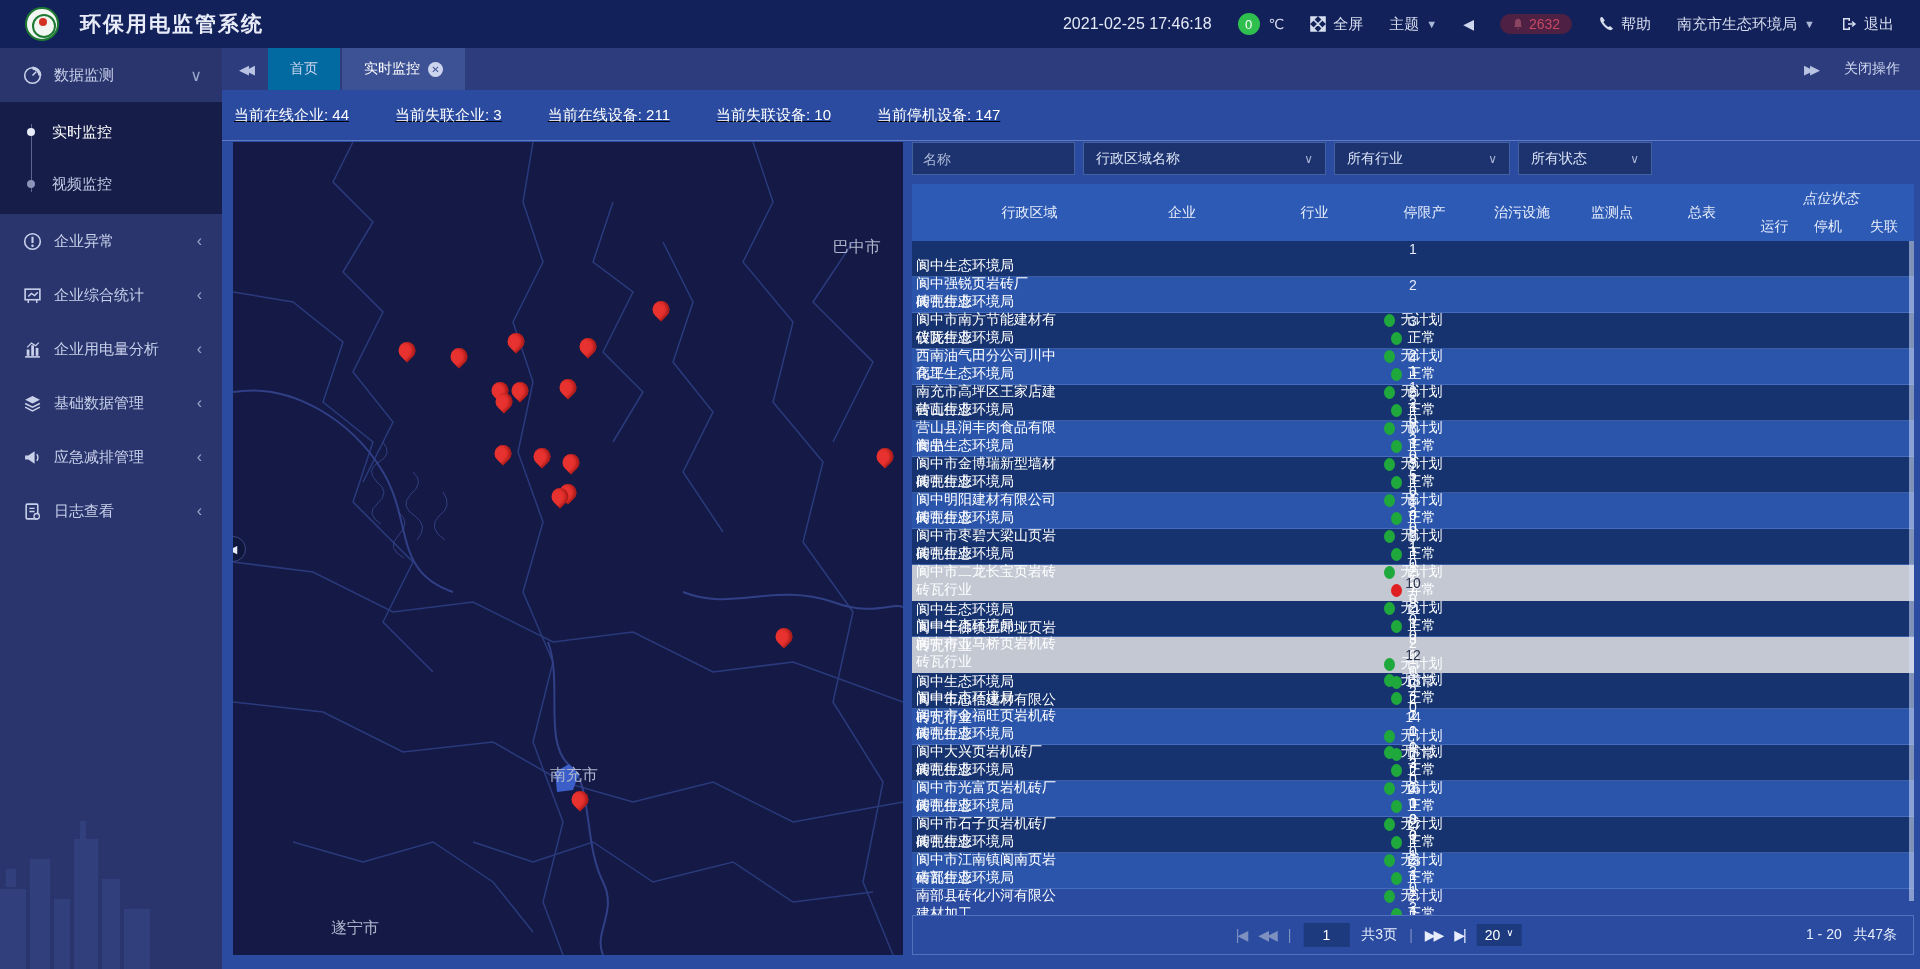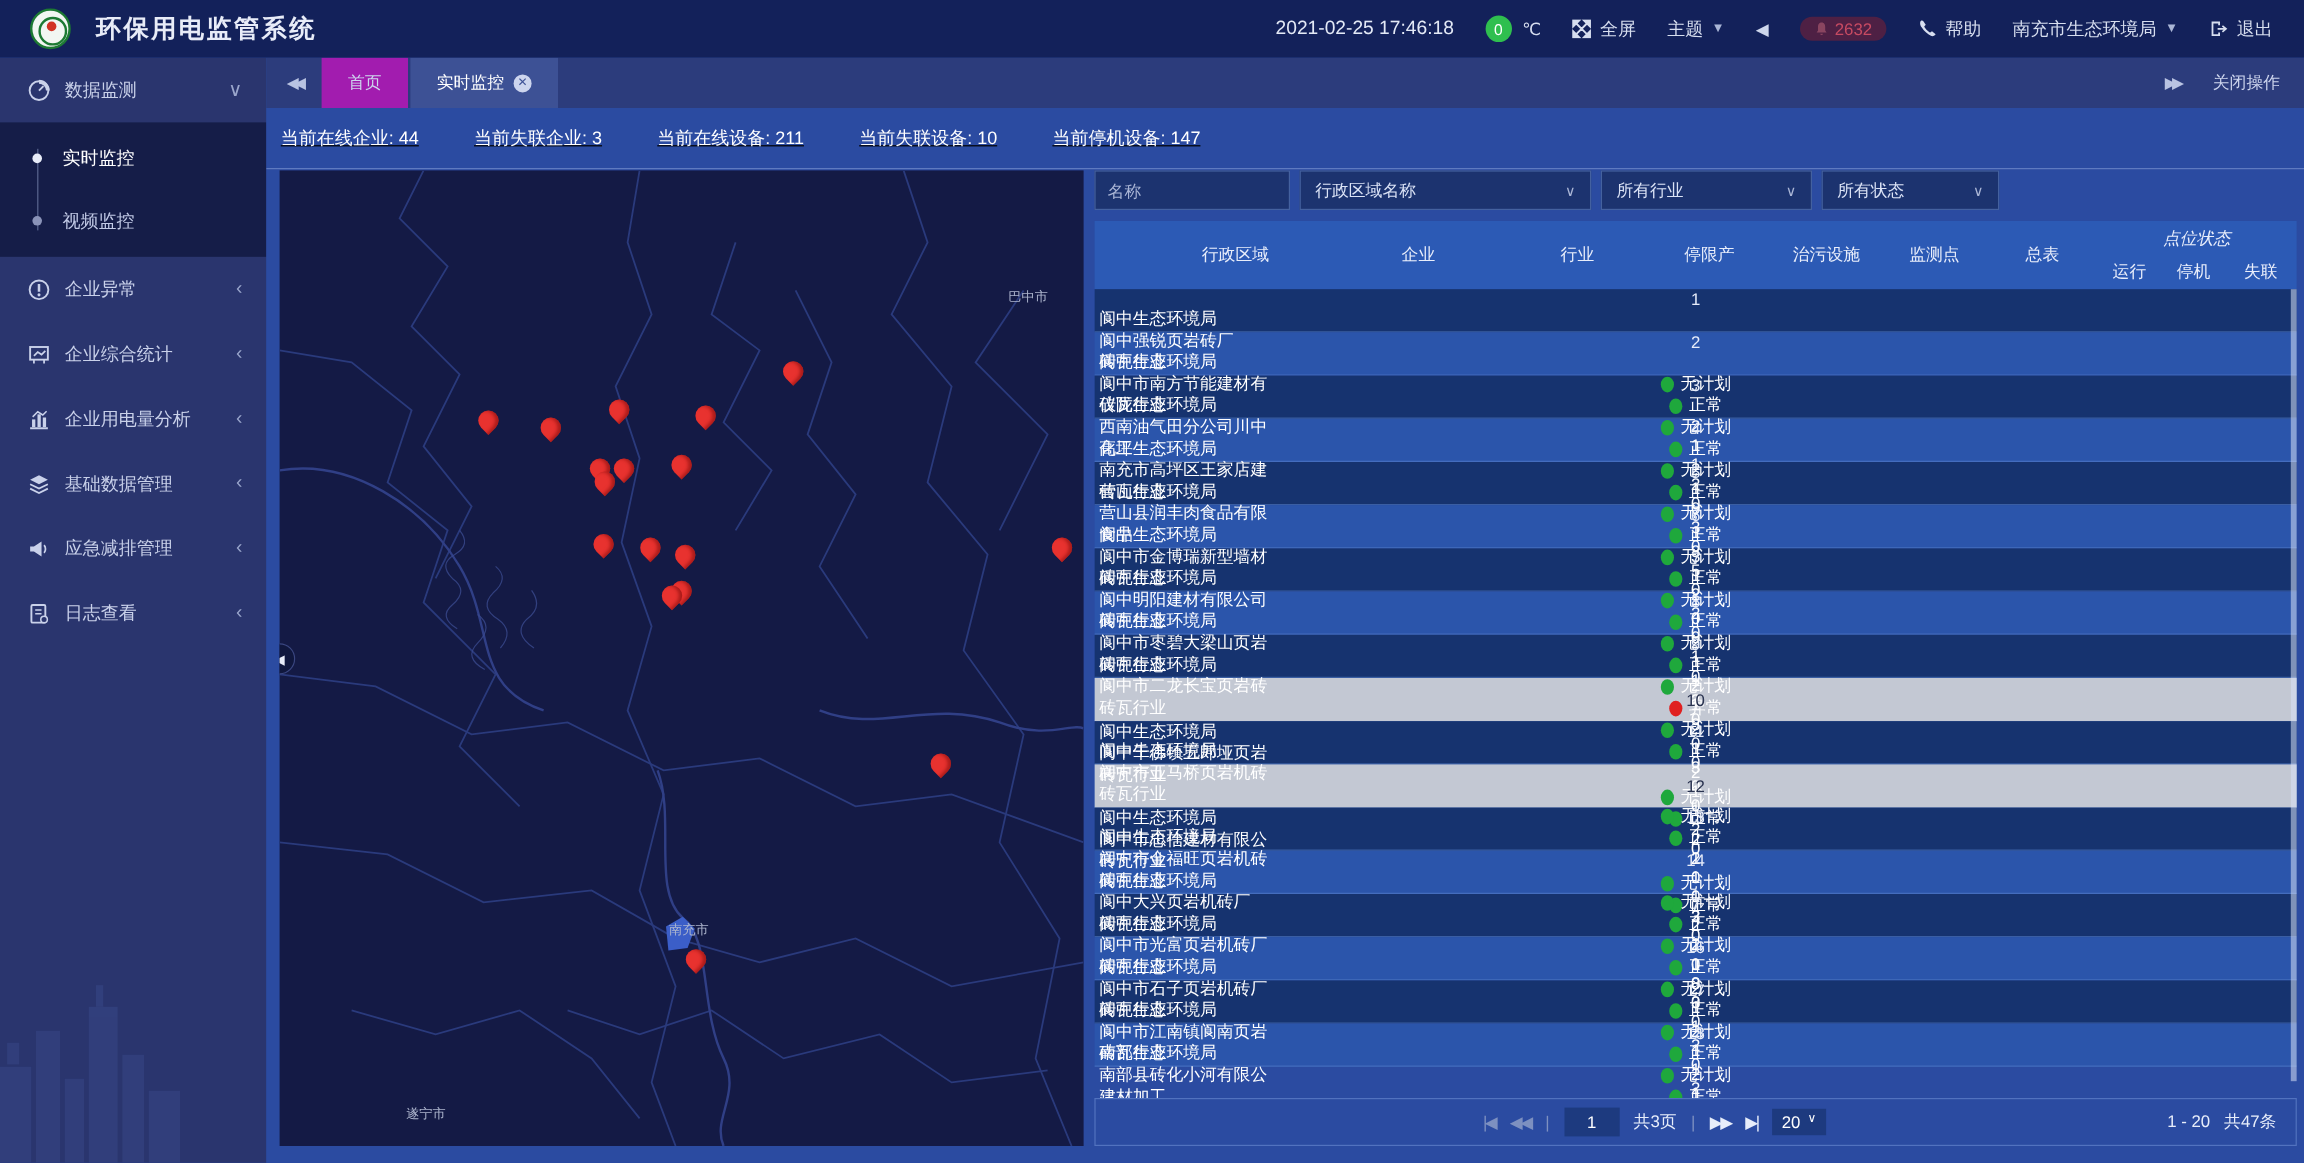--- a/index.html
+++ b/index.html
@@ -47,60 +47,60 @@
   .sub-item.active { color:#ffffff; }
   .sub-item.active::before { background:#e8ecf8; }
   .skyline { position:absolute; left:0; bottom:0; width:222px; height:200px; opacity:.35; }
 
   
   .tabbar { position:absolute; left:222px; top:48px; width:1698px; height:42px;
     background:#2c3c7c; display:flex; align-items:stretch; color:#cdd5ee; font-size:14px; z-index:20; }
   .tab-collapse { width:46px; display:flex; align-items:center; justify-content:center;
     color:#b9c3e2; letter-spacing:-4px; font-size:13px; cursor:pointer; }
   .tab { padding:0 22px; display:flex; align-items:center; gap:8px; cursor:pointer;
-    background:#a21caf; margin-right:2px; }
+    background:#0369a1; margin-right:2px; }
   .tab.active { background:#3d5195; color:#fff; }
   .tab-close { width:15px; height:15px; border-radius:50%; background:#cdd5ee; color:#3d5195;
     font-size:10px; line-height:15px; text-align:center; font-weight:bold; }
   .tabbar-right { margin-left:auto; display:flex; align-items:center; gap:28px; padding-right:20px; }
   .ff-icon { letter-spacing:-4px; font-size:13px; color:#b9c3e2; cursor:pointer; }
 
   
   .content { position:absolute; left:222px; top:90px; width:1698px; height:879px;
     background:#2b4ba1;text-decoration:underline; }
   .stats-bar { height:51px; display:flex; align-items:center; gap:46px; padding-left:12px;
     color:#ffffff; font-size:15px; border-bottom:1px solid rgba(160,180,230,.45); }
   .stat-item { white-space:nowrap; }
 
   .main-row { position:absolute; left:0; top:52px; width:1698px; height:827px; }
 
   
   .map { position:absolute; left:11px; top:0; width:670px; height:813px;
     background:#141a45; overflow:hidden; }
   .map svg.roads { position:absolute; left:0; top:0; }
   .city-label { position:absolute; transform:translate(-50%,-50%); color:#aeb6ce;
-    font-size:11px; white-space:nowrap; }
+    font-size:16px; white-space:nowrap; }
   .pin { position:absolute; width:17px; height:17px; background:#e8322f;
     border-radius:50% 50% 50% 0; transform:translate(-50%,-100%) rotate(-45deg);
     box-shadow:inset -2px -2px 3px rgba(120,10,10,.55); }
   .map-collapse { position:absolute; left:-13px; top:394px; width:26px; height:26px;
     border-radius:50%; background:#10173d; color:#e8ecf8; display:flex; align-items:center;
     justify-content:center; font-size:11px; z-index:5; cursor:pointer;
     border:1px solid #3a4680; }
 
   
   .panel { position:absolute; left:690px; top:0; width:1002px; height:813px; }
   .filters { display:flex; gap:8px; height:33px; margin-bottom:9px; }
   .f-input { width:163px; background:#1c336f; border:1px solid #44619f; color:#cfd8f0;
     font-size:14px; padding:0 10px; outline:none; }
   .f-input::placeholder { color:#aab6d6; }
   .f-select { background:#1c336f; border:1px solid #44619f; color:#dbe3f6; font-size:14px;
     display:flex; align-items:center; justify-content:space-between; padding:0 12px; cursor:pointer; }
   .f-select .fs-chev { color:#aab6d6; font-size:12px; margin-left:14px; }
-  .f-select.w1 { width:243px; } .f-select.w2 { width:176px; } .f-select.w3 { width:148px;text-align:right; }
+  .f-select.w1 { width:243px; } .f-select.w2 { width:176px; } .f-select.w3 { width:134px;text-align:right; }
 
   .table-wrap { position:absolute; left:0; top:42px; width:1002px; height:771px; overflow:hidden; }
   .tbl-scrollbar { position:absolute; right:0; top:57px; width:5px; height:660px;
     background:rgba(215,224,245,.55); z-index:6; }
   --cols: 0;
   .grid-row { display:grid;
     grid-template-columns:40px 155px 150px 115px 105px 90px 90px 90px 55px 52px 60px; }
   .thead { background:#2c5ab5; color:#e9eefb; font-size:14px; height:57px;
     display:grid; grid-template-columns:40px 155px 150px 115px 105px 90px 90px 90px 55px 52px 60px;
     grid-template-rows:29px 28px; align-items:center; }

